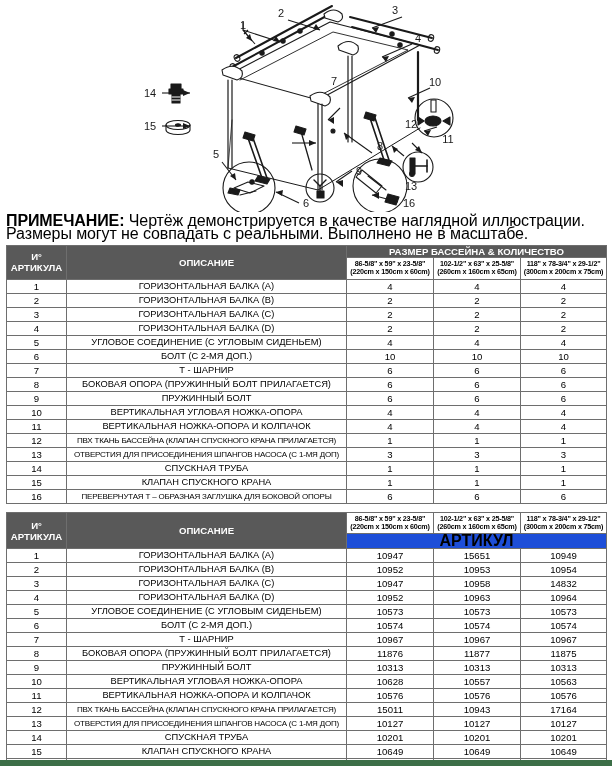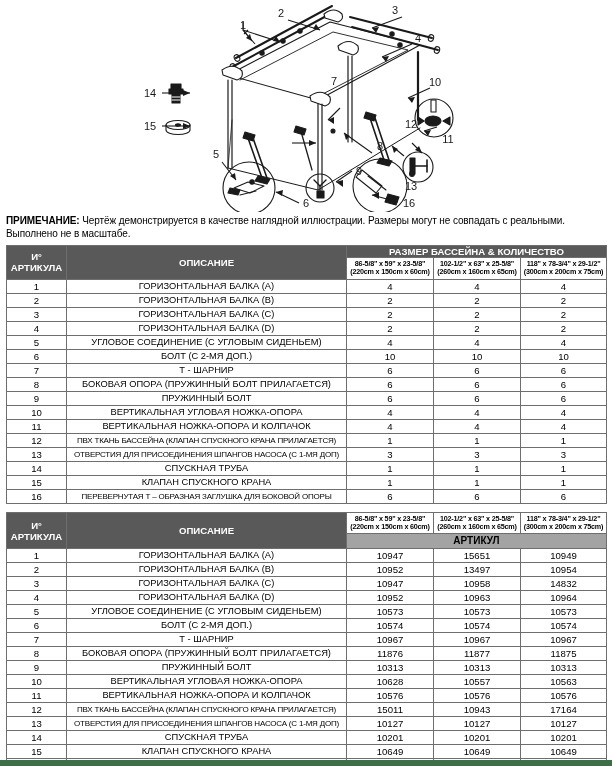--- a/index.html
+++ b/index.html
@@ -13,21 +13,21 @@
   }
   #page { position: relative; width: 612px; height: 766px; }
 
   
   .diagram { position: relative; width: 612px; height: 212px; }
   .diagram svg { display: block; }
 
   
   .note {
     padding: 2px 20px 4px 6px;
-    font-size: 10px;
+    font-size: 16px;
     line-height: 13.4px;
     letter-spacing: -0.1px;
   }
   .note b { font-weight: bold; }
 
   
   .tablewrap { padding: 0 6px; }
   table.parts {
     width: 600px;
     border-collapse: collapse;
@@ -74,25 +74,25 @@
   }
   td.desc.sm { font-size: 8.0px; letter-spacing: -0.2px; margin-top: 24px; }
   td.qty {
     text-align: center;
     font-size: 9.6px;
     height: 13px;
     line-height: 13px;
   }
   td.artikul-band {
     text-align: center;
-    font-size: 10px;
+    font-size: 16px;
     font-weight: bold;
     height: 14px;
     line-height: 14px;
-    background: #a3a3a3;
+    background: #1d4ed8;
     color: #000;
   }
   col.c-no    { width: 60px; }
   col.c-desc  { width: 280px; }
   col.c-s1    { width: 87px; }
   col.c-s2    { width: 87px; }
   col.c-s3    { width: 86px; }
 
   .footbar {
     position: absolute;
@@ -459,21 +459,21 @@
             <td class="num">1</td>
             <td class="desc">ГОРИЗОНТАЛЬНАЯ БАЛКА (А)</td>
             <td class="qty">10947</td>
             <td class="qty">15651</td>
             <td class="qty">10949</td>
           </tr>
           <tr>
             <td class="num">2</td>
             <td class="desc">ГОРИЗОНТАЛЬНАЯ БАЛКА (B)</td>
             <td class="qty">10952</td>
-            <td class="qty">13497</td>
+            <td class="qty">10953</td>
             <td class="qty">10954</td>
           </tr>
           <tr>
             <td class="num">3</td>
             <td class="desc">ГОРИЗОНТАЛЬНАЯ БАЛКА (C)</td>
             <td class="qty">10947</td>
             <td class="qty">10958</td>
             <td class="qty">14832</td>
           </tr>
           <tr>

